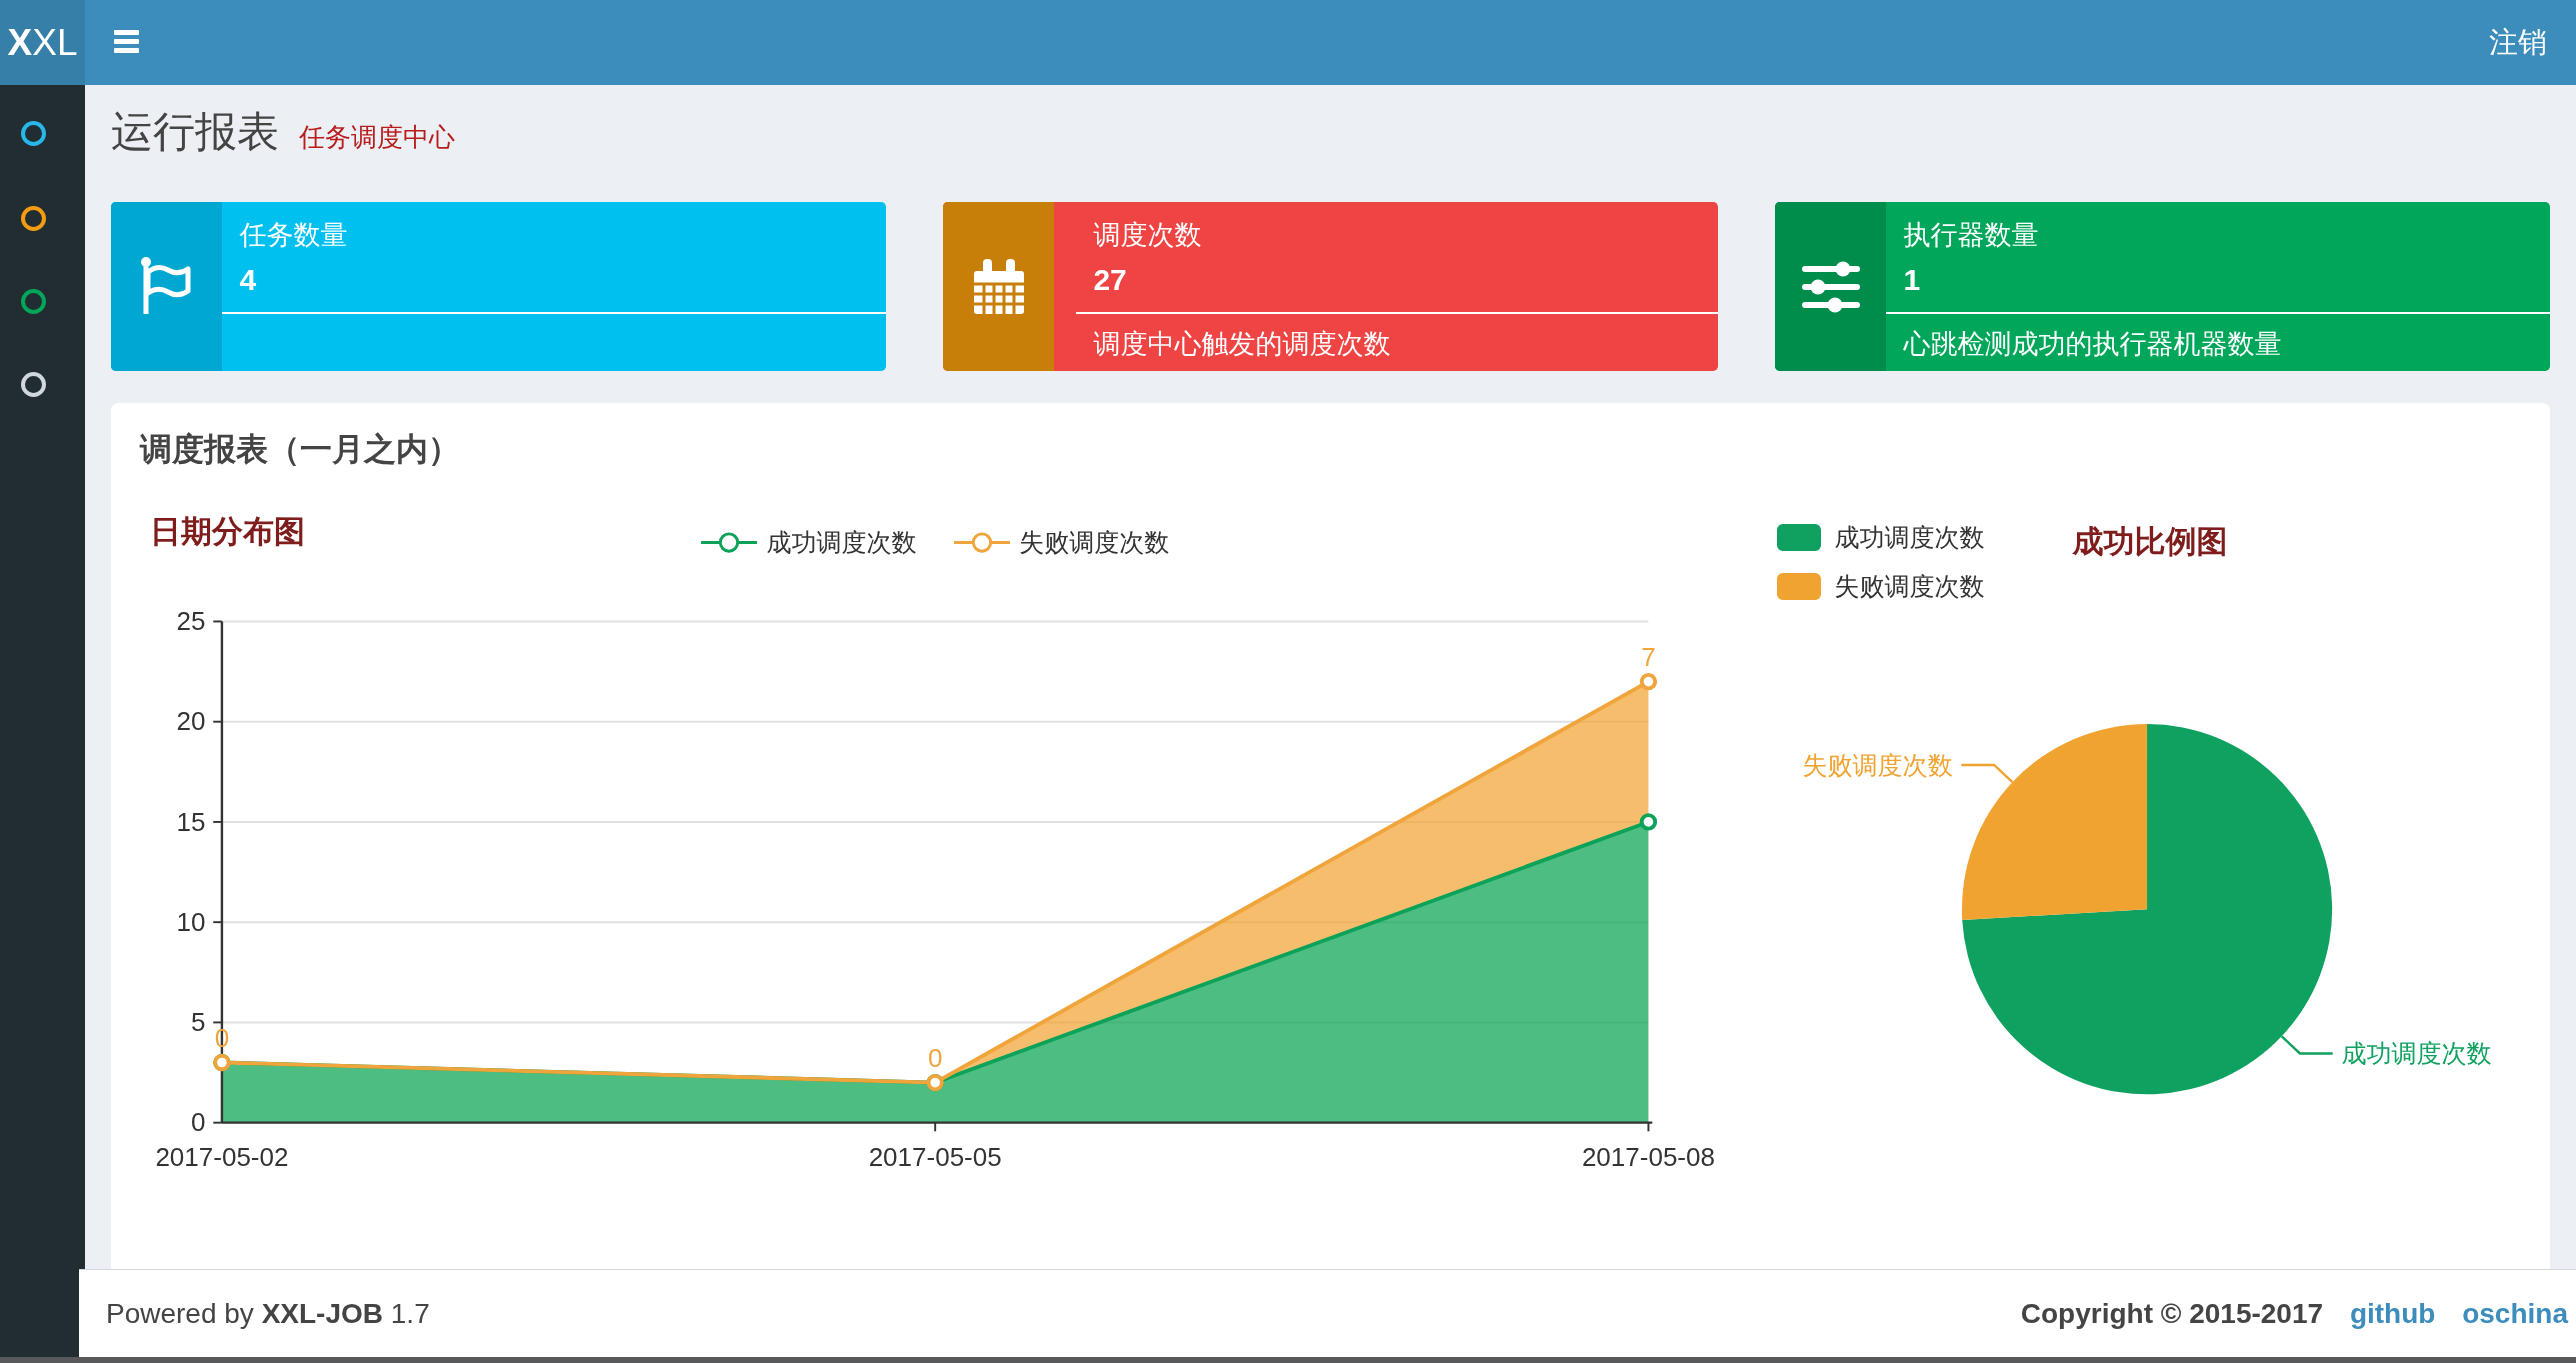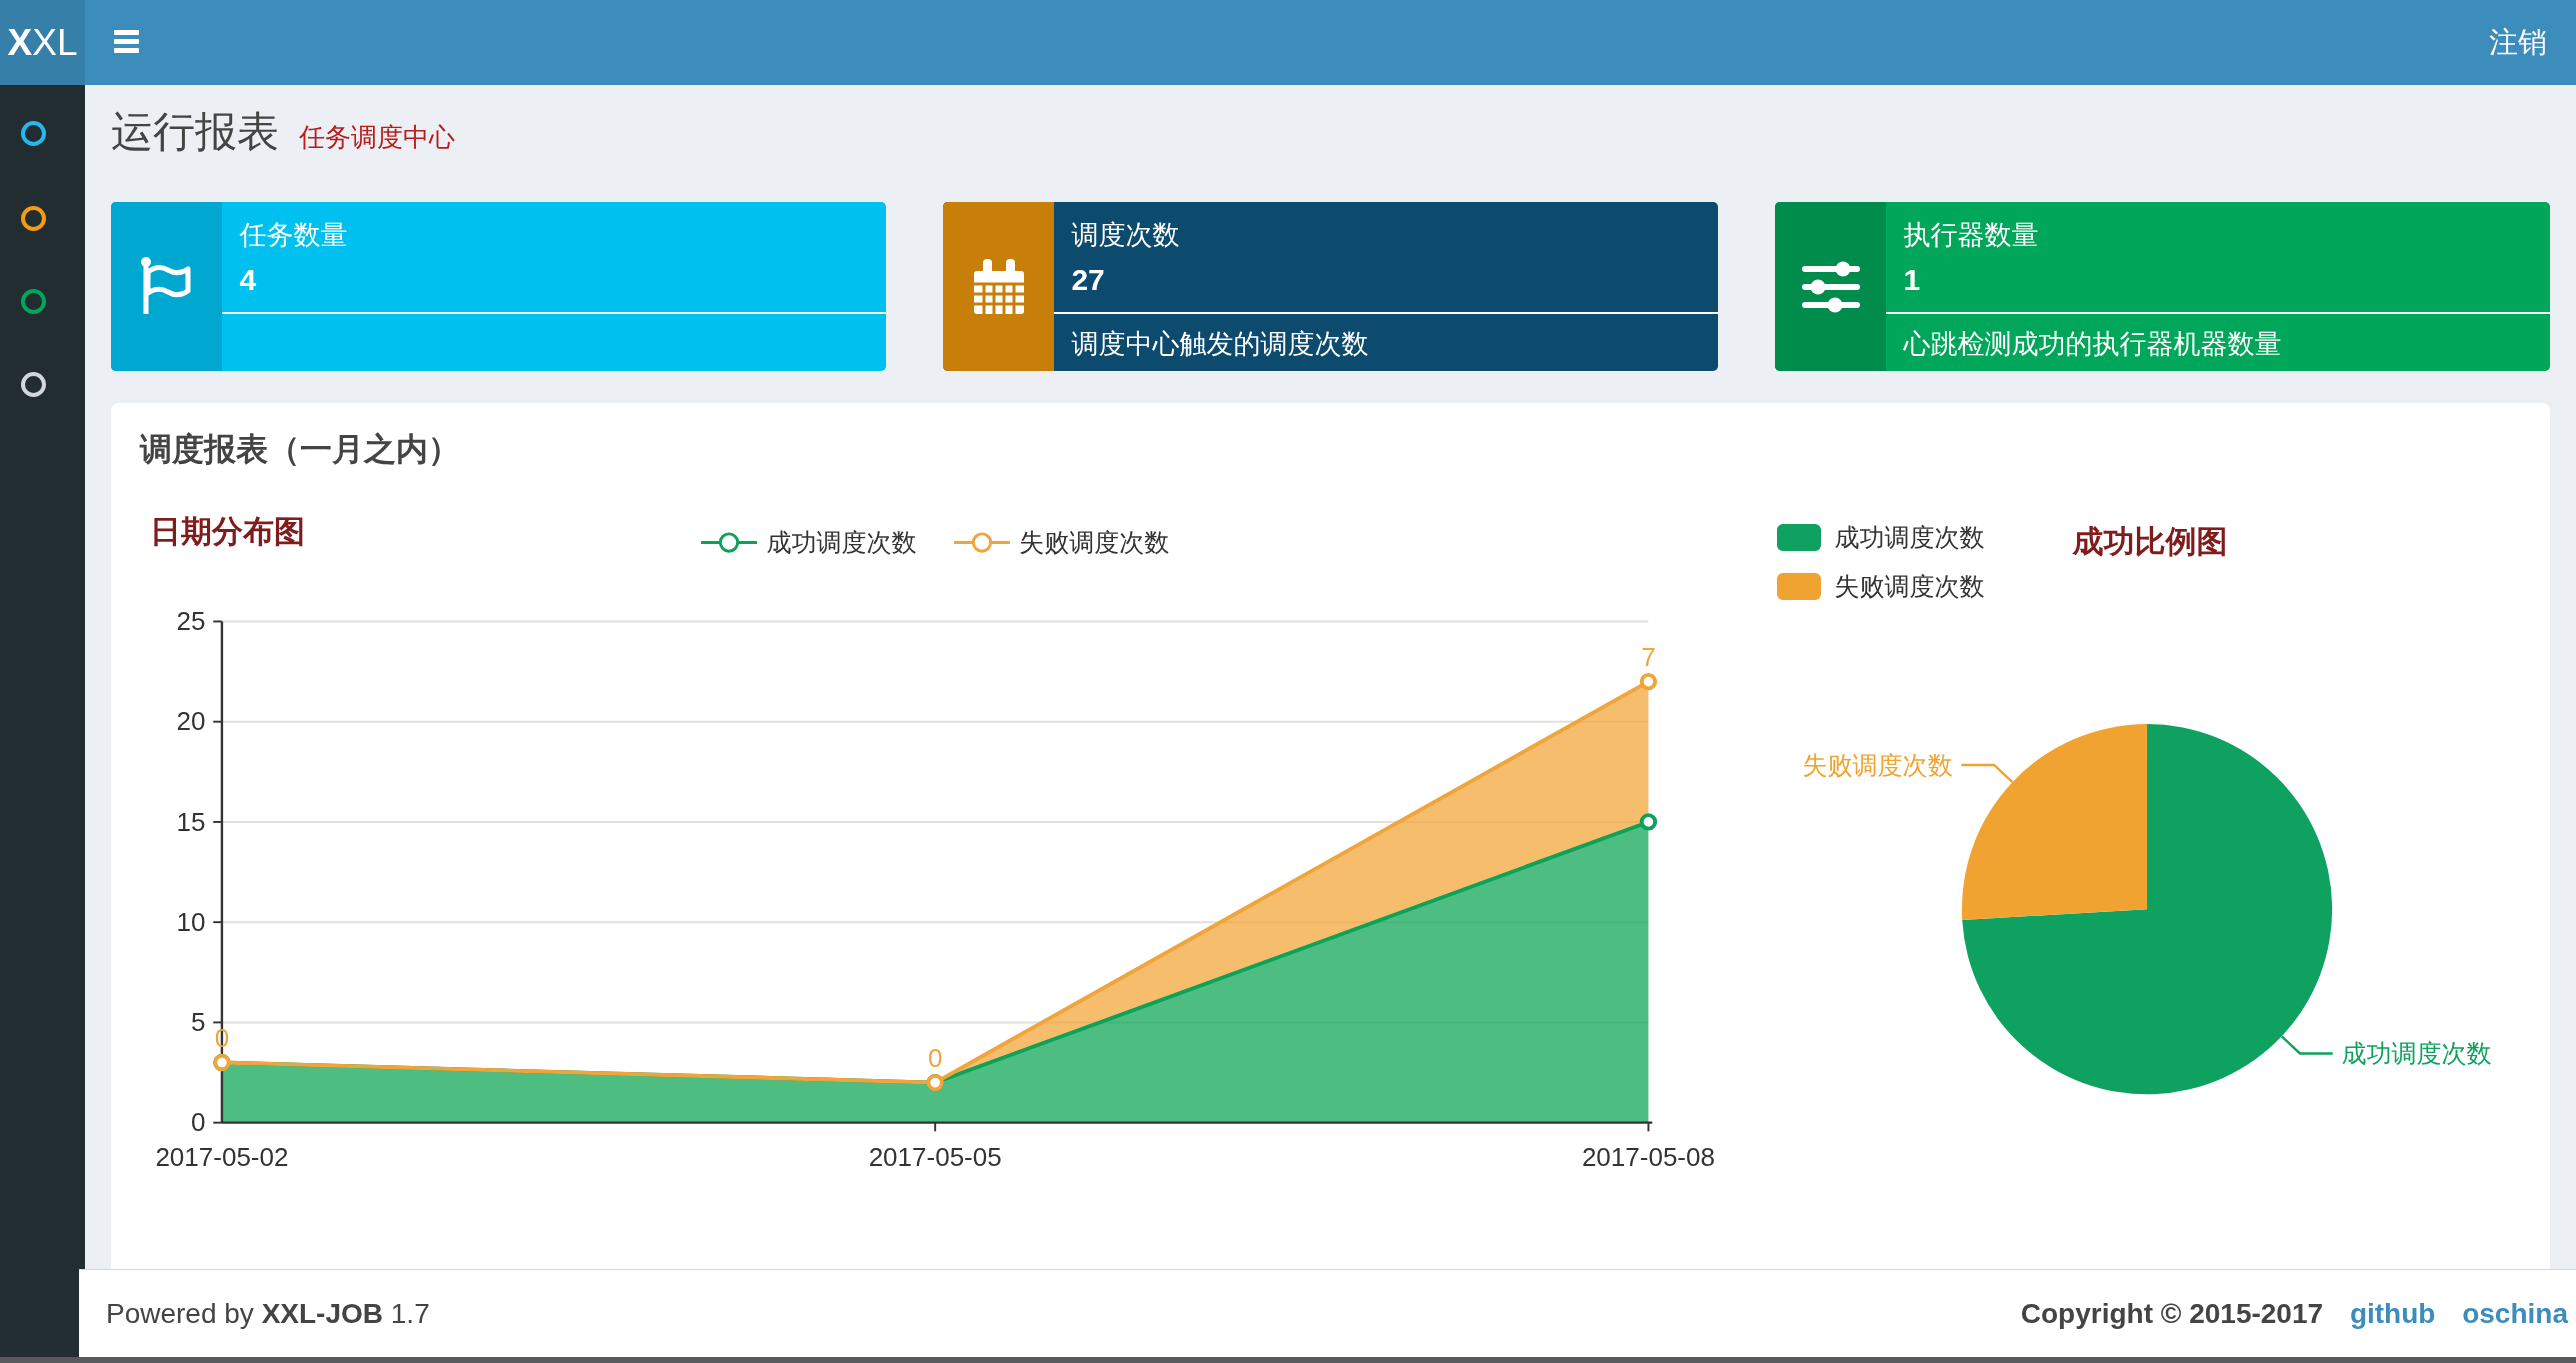--- a/index.html
+++ b/index.html
@@ -95,21 +95,21 @@
         <rect x="8.5" y="7" width="5" height="52" fill="#fff"></rect>
         <path d="M13 17 Q23 9 33 15 Q43 21 53 14 L53 36 Q43 43 33 37 Q23 31 13 38 Z" fill="none" stroke="#fff" stroke-width="5" stroke-linejoin="round"></path>
       </svg>
     </div>
     <div class="body">
       <div class="label">任务数量</div>
       <div class="value">4</div>
       <div class="sep"></div>
     </div>
   </div>
-  <div class="card" id="card-1" style="background: #0c4a6e;">
+  <div class="card" id="card-1" style="background: #ef4444; gap: 22px;">
     <div class="icon-box" style="background: rgb(200, 127, 10);">
       <svg width="64" height="64" viewBox="0 0 64 64">
         <rect x="7" y="16" width="50" height="43" rx="3" fill="#fff"></rect>
         <rect x="16" y="4" width="9" height="18" rx="4" fill="#fff" stroke-width="3" class="cal-ring"></rect>
         <rect x="39" y="4" width="9" height="18" rx="4" fill="#fff" stroke-width="3" class="cal-ring"></rect>
         <g class="cal-grid" stroke-width="3">
           <line x1="7" y1="29" x2="57" y2="29" stroke="#c87f0a"></line>
             <line x1="7" y1="39" x2="57" y2="39" stroke="#c87f0a"></line>
             <line x1="7" y1="49" x2="57" y2="49" stroke="#c87f0a"></line>
           <line x1="17" y1="29" x2="17" y2="59" stroke="#c87f0a"></line>

